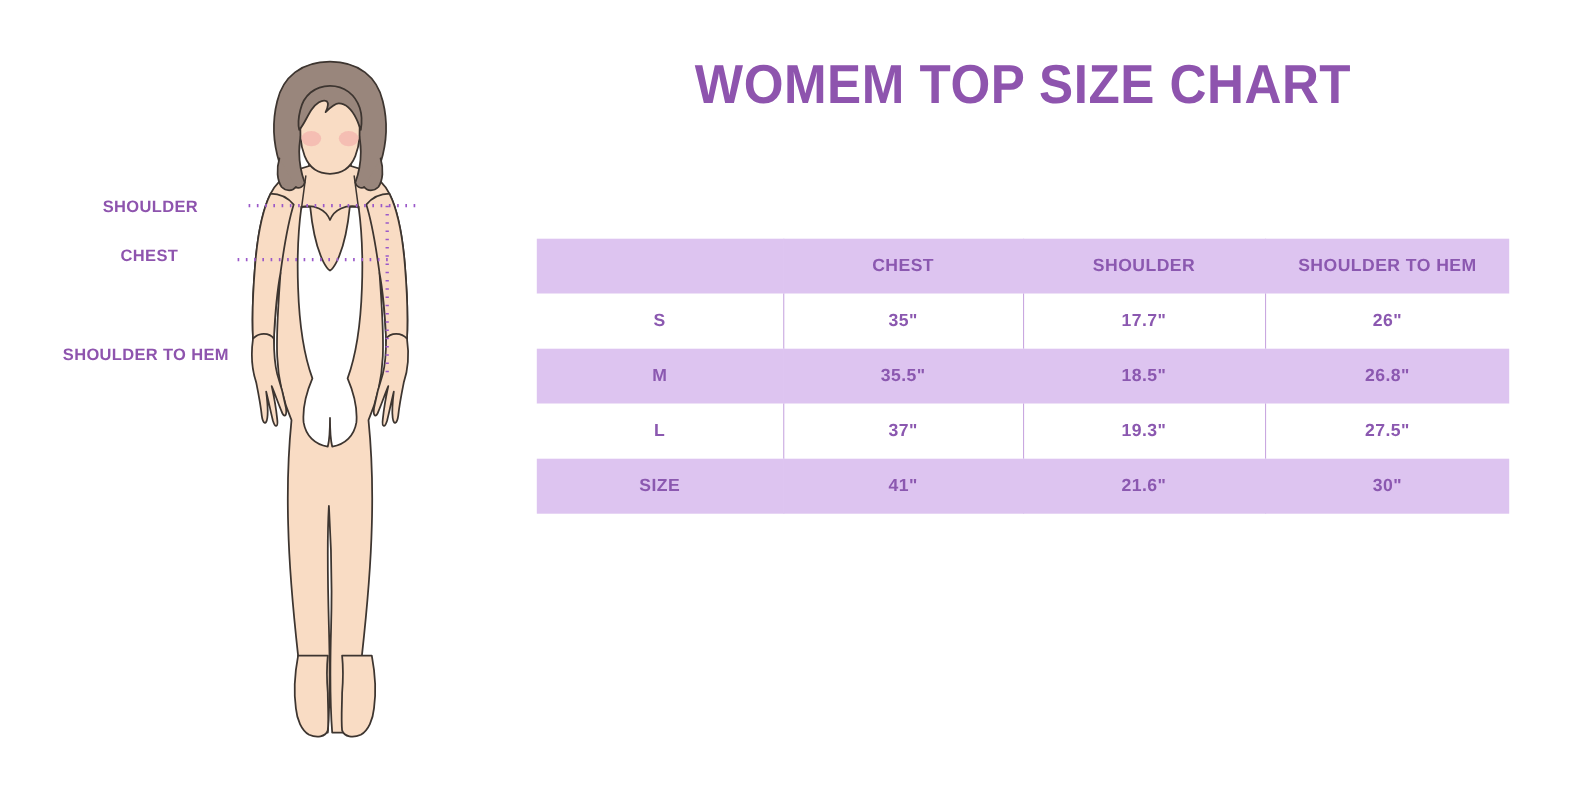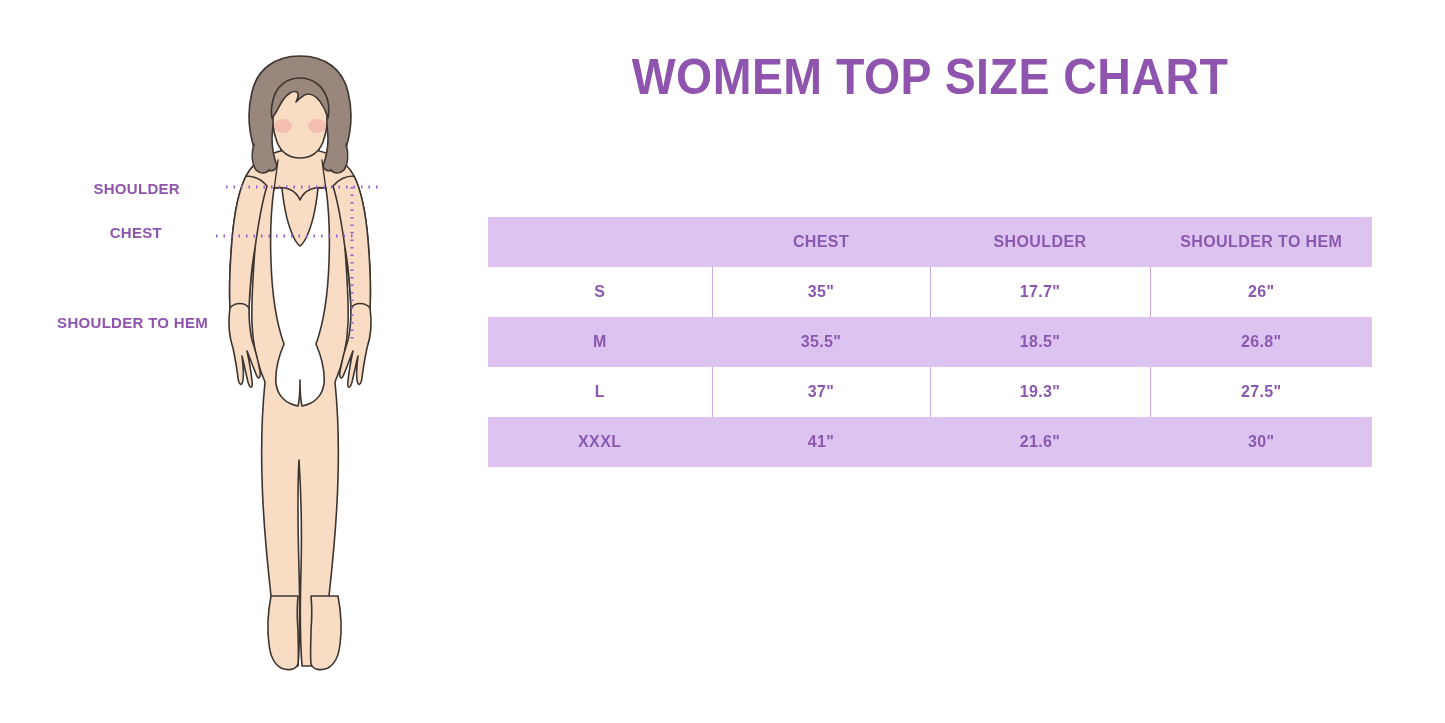--- a/index.html
+++ b/index.html
@@ -309,19 +309,19 @@
       <td>18.5"</td>
       <td>26.8"</td>
     </tr>
     <tr class="row-light">
       <td>L</td>
       <td>37"</td>
       <td>19.3"</td>
       <td>27.5"</td>
     </tr>
     <tr class="row-tint">
-      <td>XXXL</td>
+      <td>SIZE</td>
       <td>41"</td>
       <td>21.6"</td>
       <td>30"</td>
     </tr>
   </tbody>
 </table>
 
 </body></html>

